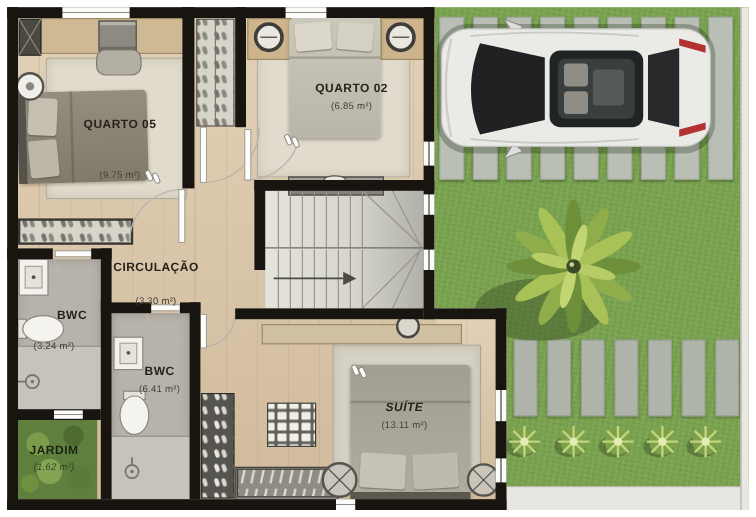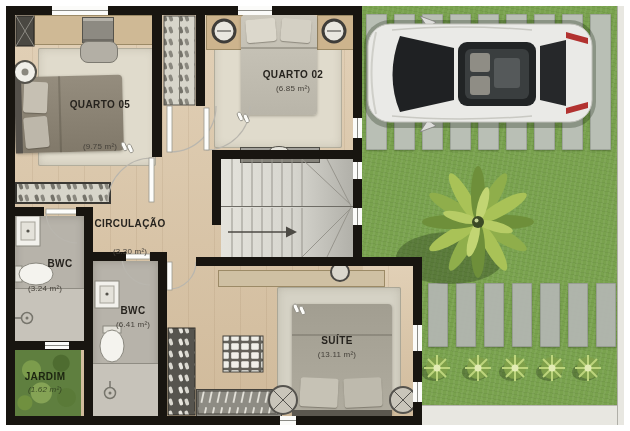--- a/index.html
+++ b/index.html
@@ -368,18 +368,18 @@
   <div class="label" style="left:100px;top:104px;">QUARTO 05</div>
   <div class="area" style="left:100px;top:118px;margin-top:28px;">(9.75 m²)</div>
   <div class="label" style="left:293px;top:74px;">QUARTO 02</div>
   <div class="area" style="left:293px;top:88px;">(6.85 m²)</div>
   <div class="label" style="left:130px;top:223px;">CIRCULAÇÃO</div>
   <div class="area" style="left:130px;top:251px;text-align:right;">(3.30 m²)</div>
   <div class="label" style="left:60px;top:263px;">BWC</div>
   <div class="area" style="left:45px;top:277px;margin-top:11px;">(3.24 m²)</div>
   <div class="label" style="left:133px;top:310px;">BWC</div>
   <div class="area" style="left:133px;top:324px;">(6.41 m²)</div>
-  <div class="label" style="left:337px;top:340px;">SUÍTE</div>
+  <div class="label" style="left:337px;top:340px;font-style:italic;">SUÍTE</div>
   <div class="area" style="left:337px;top:354px;">(13.11 m²)</div>
   <div class="label garden-label" style="left:45px;top:376px;">JARDIM</div>
   <div class="area garden-area" style="left:45px;top:389px;">(1.62 m²)</div>
 
 </div>
 
 </body></html>

